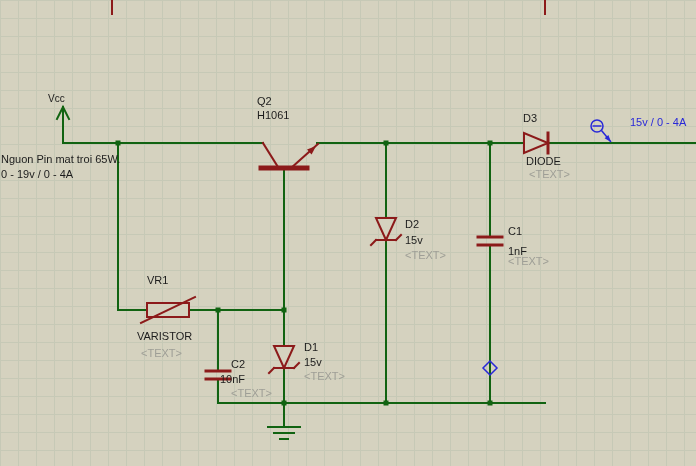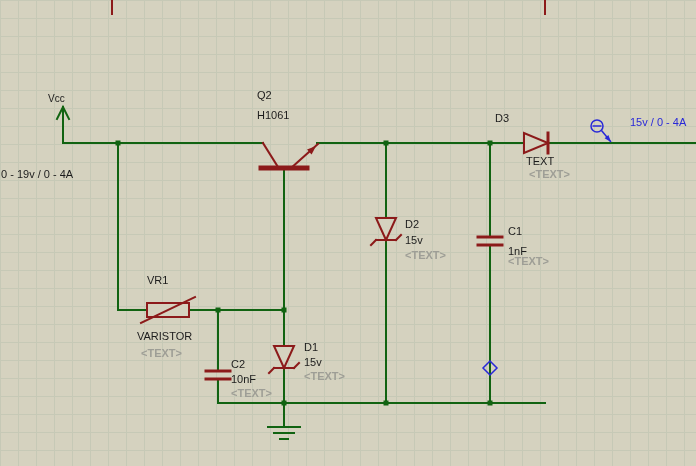--- a/index.html
+++ b/index.html
@@ -17,21 +17,21 @@
   svg.layer{position:absolute;left:0;top:0;}
   .wire{stroke:#116311;stroke-width:2;fill:none;stroke-linecap:square;}
   .comp{stroke:#8c1a1a;stroke-width:2;fill:none;stroke-linecap:square;}
   .comp-filled{stroke:#8c1a1a;stroke-width:2;fill:#d5d2bf;}
   .comp-solid{fill:#8c1a1a;stroke:none;}
   .dot{fill:#116311;stroke:none;}
   .blue{stroke:#2828d8;fill:none;stroke-width:1.5;}
   .blue-solid{fill:#2828d8;stroke:none;}
   .lbl{position:absolute;font-size:11px;line-height:1.1;color:#1c1c1c;white-space:nowrap;text-align:center;}
   .lbl.small{font-size:10px;}
-  .lbl.grey{color:#9e9e96;font-weight:bold;}
+  .lbl.grey{color:#9e9e96;}
   .lbl.bluetxt{color:#2828d8;}
 </style>
 </head>
 <body>
 
 <div class="canvas">
 
   <svg class="layer" width="696" height="466" viewBox="0 0 696 466">
 
     <g>
@@ -128,44 +128,45 @@
       <polygon class="blue-solid" points="611,142 604.6,138.2 608.4,135"></polygon>
     </g>
 
     <g>
       <path class="blue" d="M490,361 L497,368 L490,375 L483,368 Z"></path>
     </g>
 
   </svg>
 
   <div class="lbl small" style="left:48px;top:93px">Vcc</div>
+  <div class="lbl" style="left:1px;top:153px">Nguon Pin mat troi 65W.</div>
   <div class="lbl" style="left:1px;top:168px">0 - 19v / 0 - 4A</div>
 
-  <div class="lbl" style="left:257px;top:89px">Q2</div>
+  <div class="lbl" style="left:257px;top:95px">Q2</div>
   <div class="lbl" style="left:257px;top:109px">H1061</div>
 
-  <div class="lbl" style="left:495px;top:112px">D3</div>
-  <div class="lbl" style="left:526px;top:155px">TEXT</div>
+  <div class="lbl" style="left:523px;top:112px">D3</div>
+  <div class="lbl" style="left:526px;top:155px">DIODE</div>
   <div class="lbl grey" style="left:529px;top:168px">&lt;TEXT&gt;</div>
 
   <div class="lbl bluetxt" style="left:630px;top:116px">15v / 0 - 4A</div>
 
   <div class="lbl" style="left:405px;top:218px">D2</div>
   <div class="lbl" style="left:405px;top:234px">15v</div>
   <div class="lbl grey" style="left:405px;top:249px">&lt;TEXT&gt;</div>
 
   <div class="lbl" style="left:508px;top:225px">C1</div>
   <div class="lbl" style="left:508px;top:245px">1nF</div>
   <div class="lbl grey" style="left:508px;top:255px">&lt;TEXT&gt;</div>
 
   <div class="lbl" style="left:147px;top:274px">VR1</div>
   <div class="lbl" style="left:137px;top:330px">VARISTOR</div>
   <div class="lbl grey" style="left:141px;top:347px">&lt;TEXT&gt;</div>
 
   <div class="lbl" style="left:231px;top:358px">C2</div>
-  <div class="lbl" style="left:231px;top:373px">10nF</div>
+  <div class="lbl" style="left:220px;top:373px">10nF</div>
   <div class="lbl grey" style="left:231px;top:387px">&lt;TEXT&gt;</div>
 
   <div class="lbl" style="left:304px;top:341px">D1</div>
   <div class="lbl" style="left:304px;top:356px">15v</div>
   <div class="lbl grey" style="left:304px;top:370px">&lt;TEXT&gt;</div>
 
 </div>
 
 </body></html>

